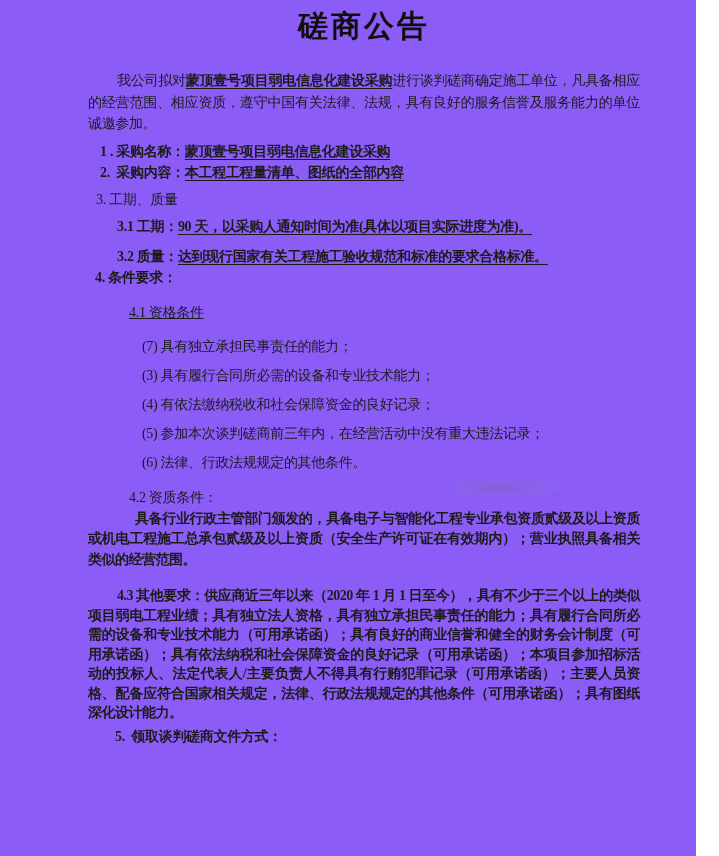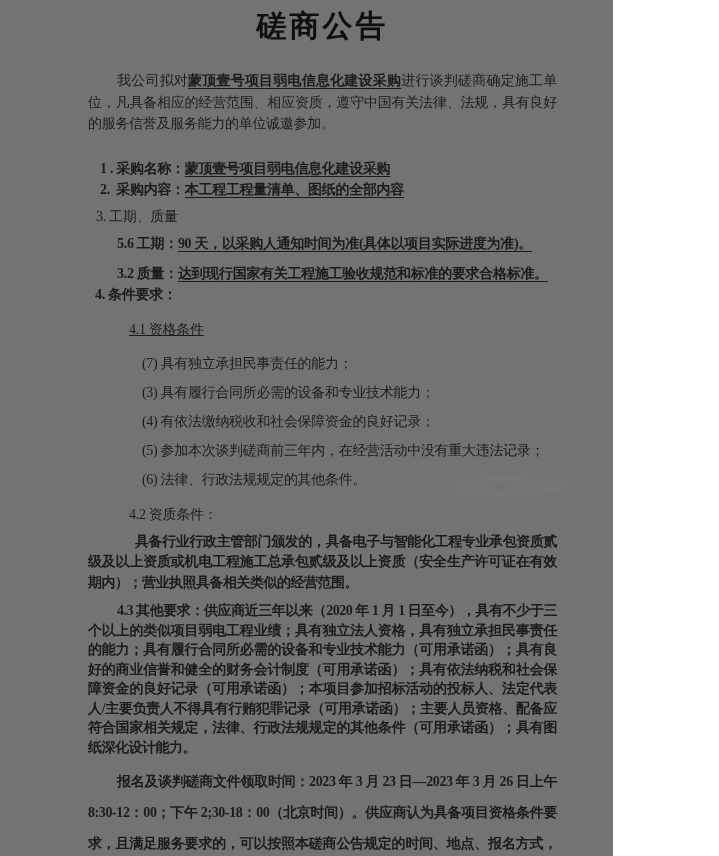--- a/index.html
+++ b/index.html
@@ -1,19 +1,19 @@
 <!DOCTYPE html>
 <html><head>
 <meta charset="utf-8">
 <style>
   html,body { margin:0; padding:0; background:#ffffff; }
   .page {
     position:relative;
-    width:613px; height:856px;
-    background:#737373;
+    width:696px; height:856px;
+    background:#8b5cf6;
     overflow:hidden;
     font-family:"Liberation Serif","DejaVu Serif",serif;
     color:#1b1b1b;
     box-sizing:border-box;
   }
   .content { padding:0 56px 0 88px; }
 
   .doc-title {
     margin:6px 0 0 0;
     text-align:center;
@@ -25,35 +25,35 @@
     white-space:pre-wrap;
   }
 
   p, .line { margin:0; font-size:14px; letter-spacing:-0.3px; white-space:pre-wrap; }
 
   .intro { margin-top:24px; line-height:21.5px; text-indent:29px; text-align:justify; }
   .bu { font-weight:700; text-decoration:underline; text-underline-offset:3px; }
   .u  { text-decoration:underline; text-underline-offset:3px; }
 
   .item12 { font-weight:700; margin-left:12px; line-height:21px; }
-  .item1  { margin-top:23px; }
+  .item1  { margin-top:6px; }
 
   .h3  { margin:7px 0 0 8px;  font-weight:400; line-height:20px; }
   .sub { margin-left:29px; font-weight:700; line-height:20px; }
   .sub31 { margin-top:7px; }
   .sub32 { margin-top:10px; }
   .h4  { margin:1px 0 0 7px;  font-weight:700; line-height:20px; }
   .h41 { margin:15px 0 0 41px; line-height:20px;text-decoration:underline; }
 
   .quals { margin:9px 0 0 54px; padding:0; list-style:none; }
   .quals li { line-height:29px; font-size:14px; letter-spacing:-0.3px; }
 
   .h42 { margin:11px 0 0 41px; line-height:20px; }
-  .p42 { margin-top:7px; line-height:20.5px; text-indent:47px; text-align:justify; font-weight:600; letter-spacing:-0.5px; }
-  .p43 { margin-top:8px; line-height:19.5px; text-indent:29px; text-align:justify; font-weight:600; letter-spacing:-0.5px; }
+  .p42 { margin-top:1px; line-height:20.5px; text-indent:47px; text-align:justify; font-weight:600; letter-spacing:-0.5px; }
+  .p43 { margin-top:16px; line-height:19.5px; text-indent:29px; text-align:justify; font-weight:600; letter-spacing:-0.5px; }
 
   .signup { margin-top:9px; line-height:31px; text-indent:29px; text-align:justify; font-weight:600; letter-spacing:-0.4px; }
   .item5  { margin:4px 0 0 27px; font-weight:700; line-height:20px; }
 
   .smudge { position:absolute; pointer-events:none; }
   .smudge-1 { left:455px; top:476px; width:115px; height:22px;
     background:radial-gradient(ellipse at 40% 50%, rgba(110,110,110,0.20), rgba(160,160,160,0.08) 55%, transparent 75%);
     filter:blur(1px); }
   .smudge-2 { left:113px; top:311px; width:6px; height:5px;
     background:radial-gradient(circle, rgba(120,120,120,0.35), transparent 70%); }
@@ -69,21 +69,21 @@
     <h1 class="doc-title">磋商公告</h1>
 
     <p class="intro"><span>我公司拟对</span><span class="bu">蒙顶壹号项目弱电信息化建设采购</span><span>进行谈判磋商确定施工单位，凡具备相应的经营范围、相应资质，遵守中国有关法律、法规，具有良好的服务信誉及服务能力的单位诚邀参加。</span></p>
 
     <p class="item12 item1"><span>1 . 采购名称：</span><span class="u">蒙顶壹号项目弱电信息化建设采购</span></p>
 
     <p class="item12"><span>2.  采购内容：</span><span class="u">本工程工程量清单、图纸的全部内容</span></p>
 
     <p class="h3">3. 工期、质量</p>
 
-    <p class="sub sub31"><span>5.6 工期：</span><span class="u">90 天，以采购人通知时间为准(具体以项目实际进度为准)。</span></p>
+    <p class="sub sub31"><span>3.1 工期：</span><span class="u">90 天，以采购人通知时间为准(具体以项目实际进度为准)。</span></p>
 
     <p class="sub sub32"><span>3.2 质量：</span><span class="u">达到现行国家有关工程施工验收规范和标准的要求合格标准。</span></p>
 
     <p class="h4">4. 条件要求：</p>
 
     <p class="h41">4.1 资格条件</p>
 
     <ul class="quals">
       <li>(7) 具有独立承担民事责任的能力；</li>
       <li>(3) 具有履行合同所必需的设备和专业技术能力；</li>
@@ -91,21 +91,20 @@
       <li>(5) 参加本次谈判磋商前三年内，在经营活动中没有重大违法记录；</li>
       <li>(6) 法律、行政法规规定的其他条件。</li>
     </ul>
 
     <p class="h42">4.2 资质条件：</p>
 
     <p class="p42">具备行业行政主管部门颁发的，具备电子与智能化工程专业承包资质贰级及以上资质或机电工程施工总承包贰级及以上资质（安全生产许可证在有效期内）；营业执照具备相关类似的经营范围。</p>
 
     <p class="p43"><span>4.3 其他要求：</span><span>供应商近三年以来（2020 年 1 月 1 日至今），具有不少于三个以上的类似项目弱电工程业绩；具有独立法人资格，具有独立承担民事责任的能力；具有履行合同所必需的设备和专业技术能力（可用承诺函）；具有良好的商业信誉和健全的财务会计制度（可用承诺函）；具有依法纳税和社会保障资金的良好记录（可用承诺函）；本项目参加招标活动的投标人、法定代表人/主要负责人不得具有行贿犯罪记录（可用承诺函）；主要人员资格、配备应符合国家相关规定，法律、行政法规规定的其他条件（可用承诺函）；具有图纸深化设计能力。</span></p>
 
-    <p class="signup">报名及谈判磋商文件领取时间：2023 年 3 月 23 日—2023 年 3 月 26 日上午 8:30-12：00；下午 2;30-18：00（北京时间）。供应商认为具备项目资格条件要求，且满足服务要求的，可以按照本磋商公告规定的时间、地点、报名方式，进行领取谈判磋商文件。</p>
 
     <p class="item5">5.  领取谈判磋商文件方式：</p>
 
   </div>
 
   <div class="smudge smudge-1"></div>
   <div class="smudge smudge-2"></div>
   <div class="smudge smudge-3"></div>
 </div>
 

